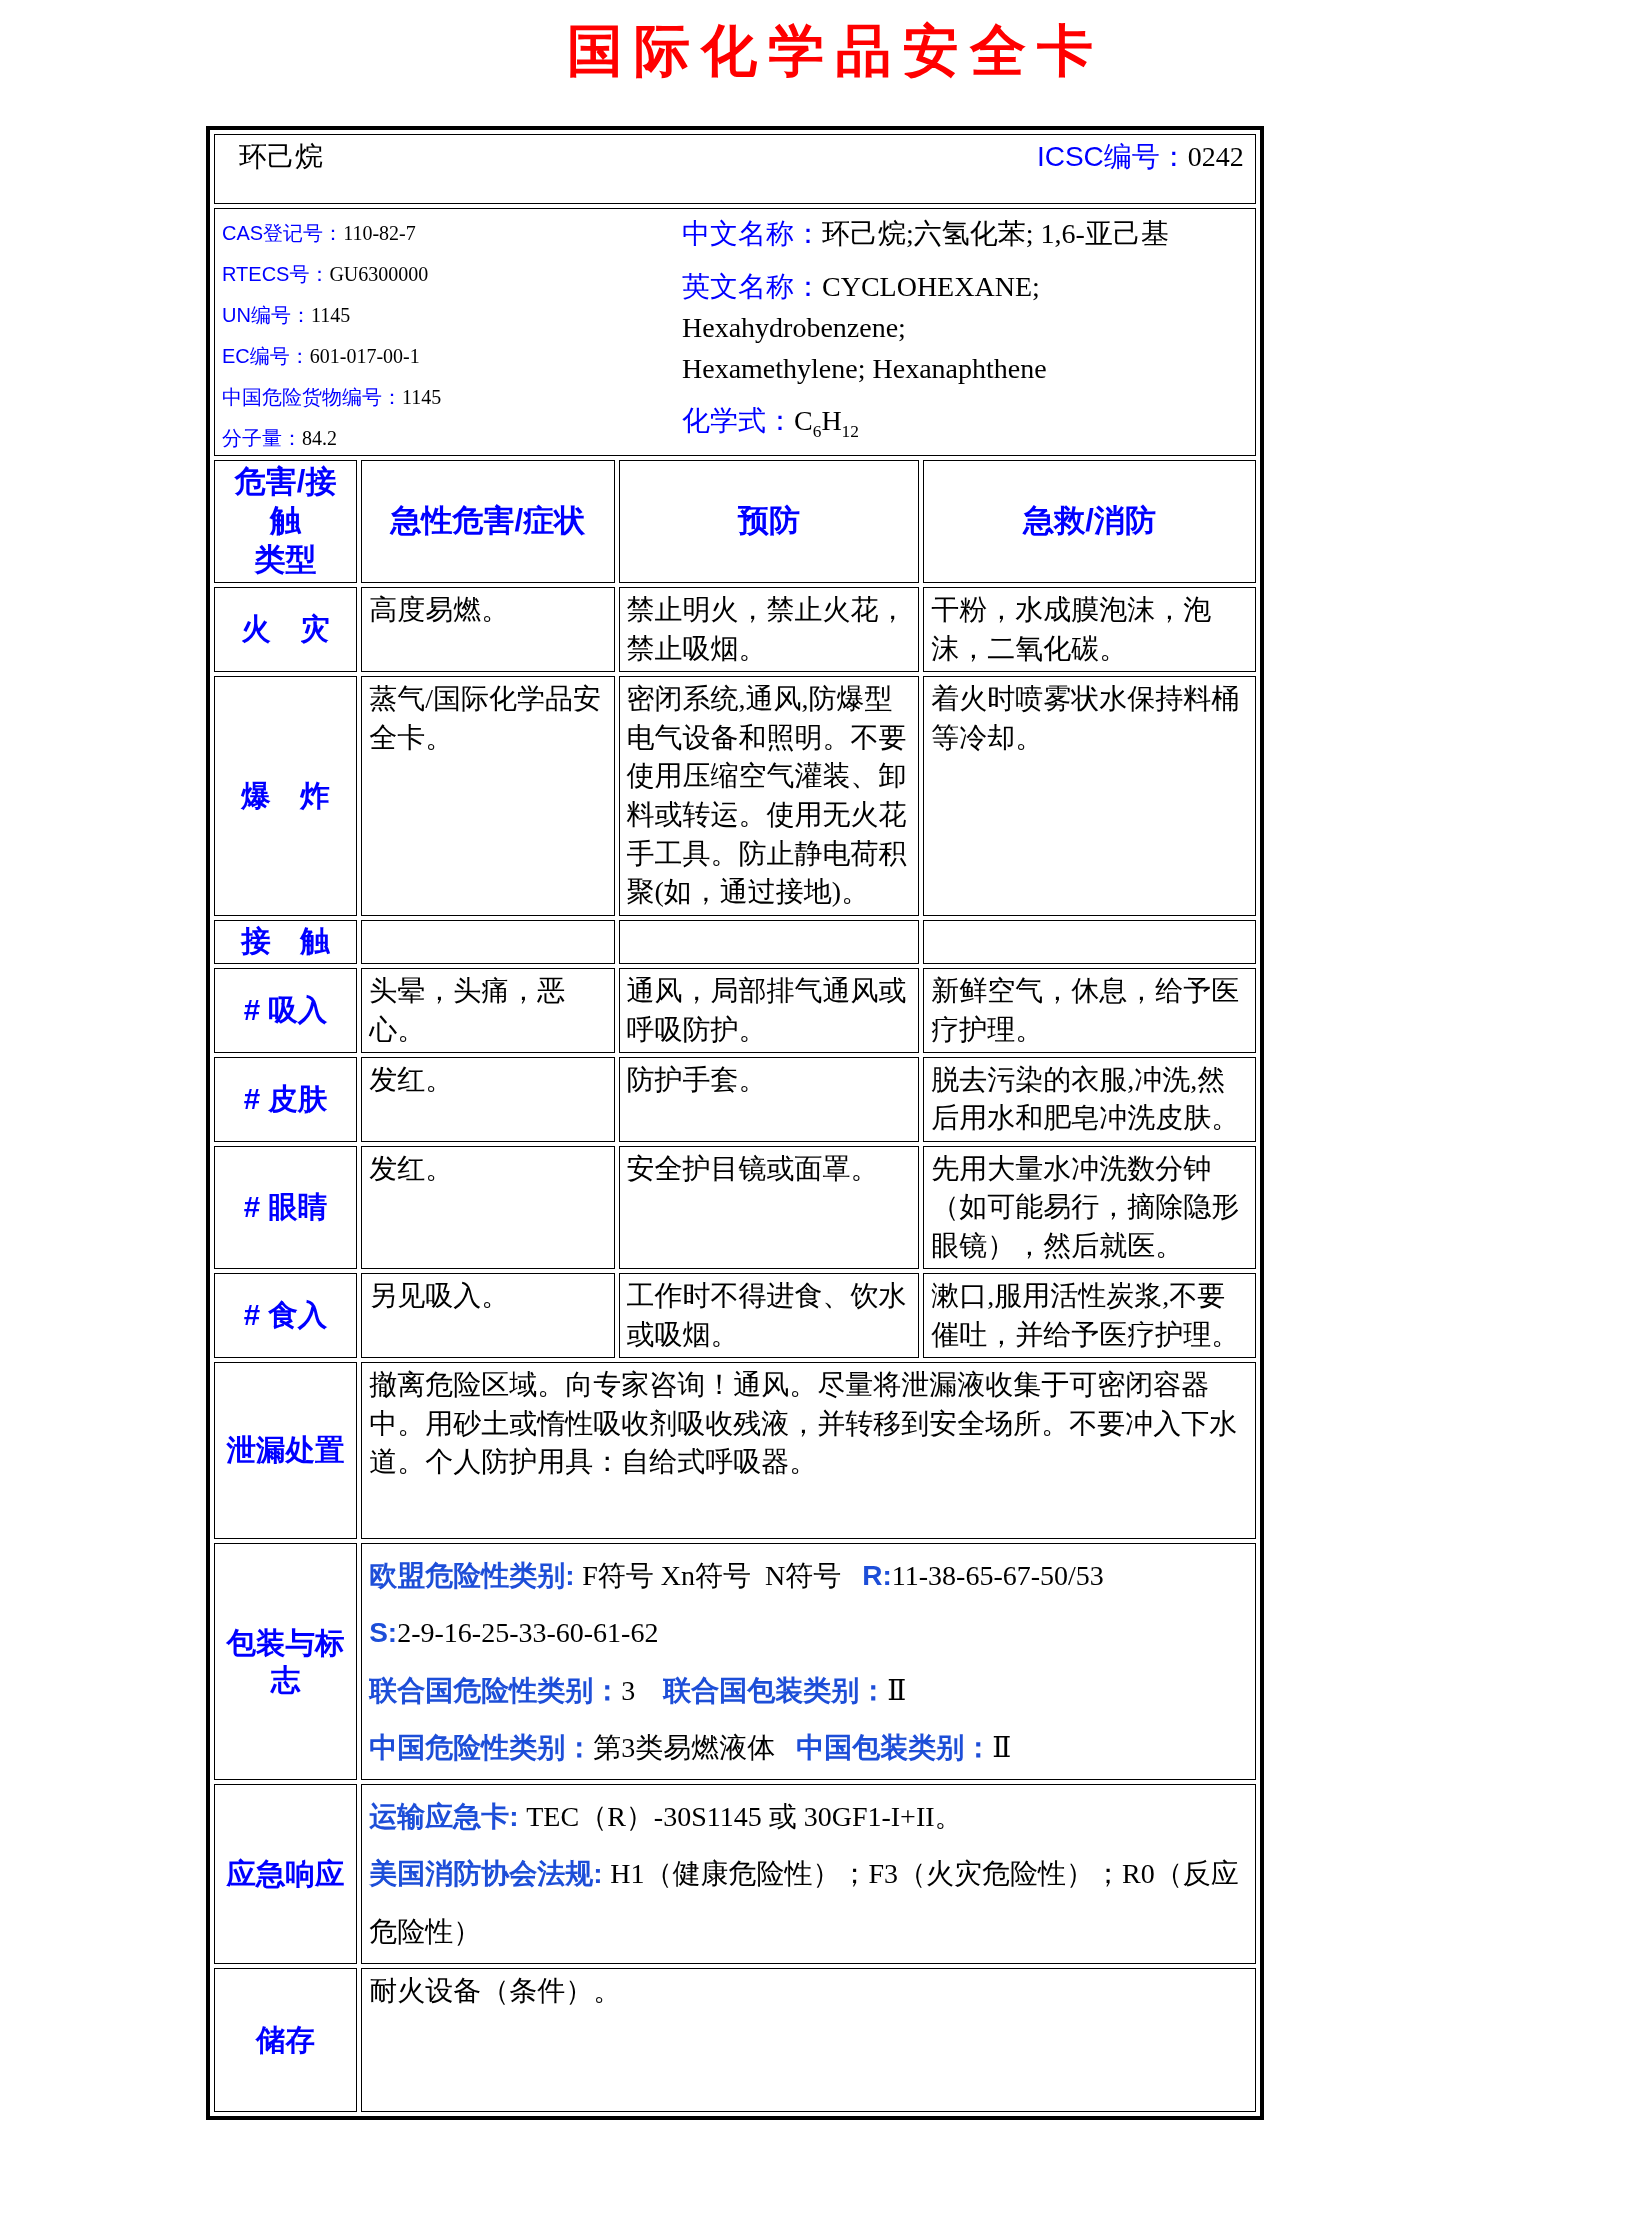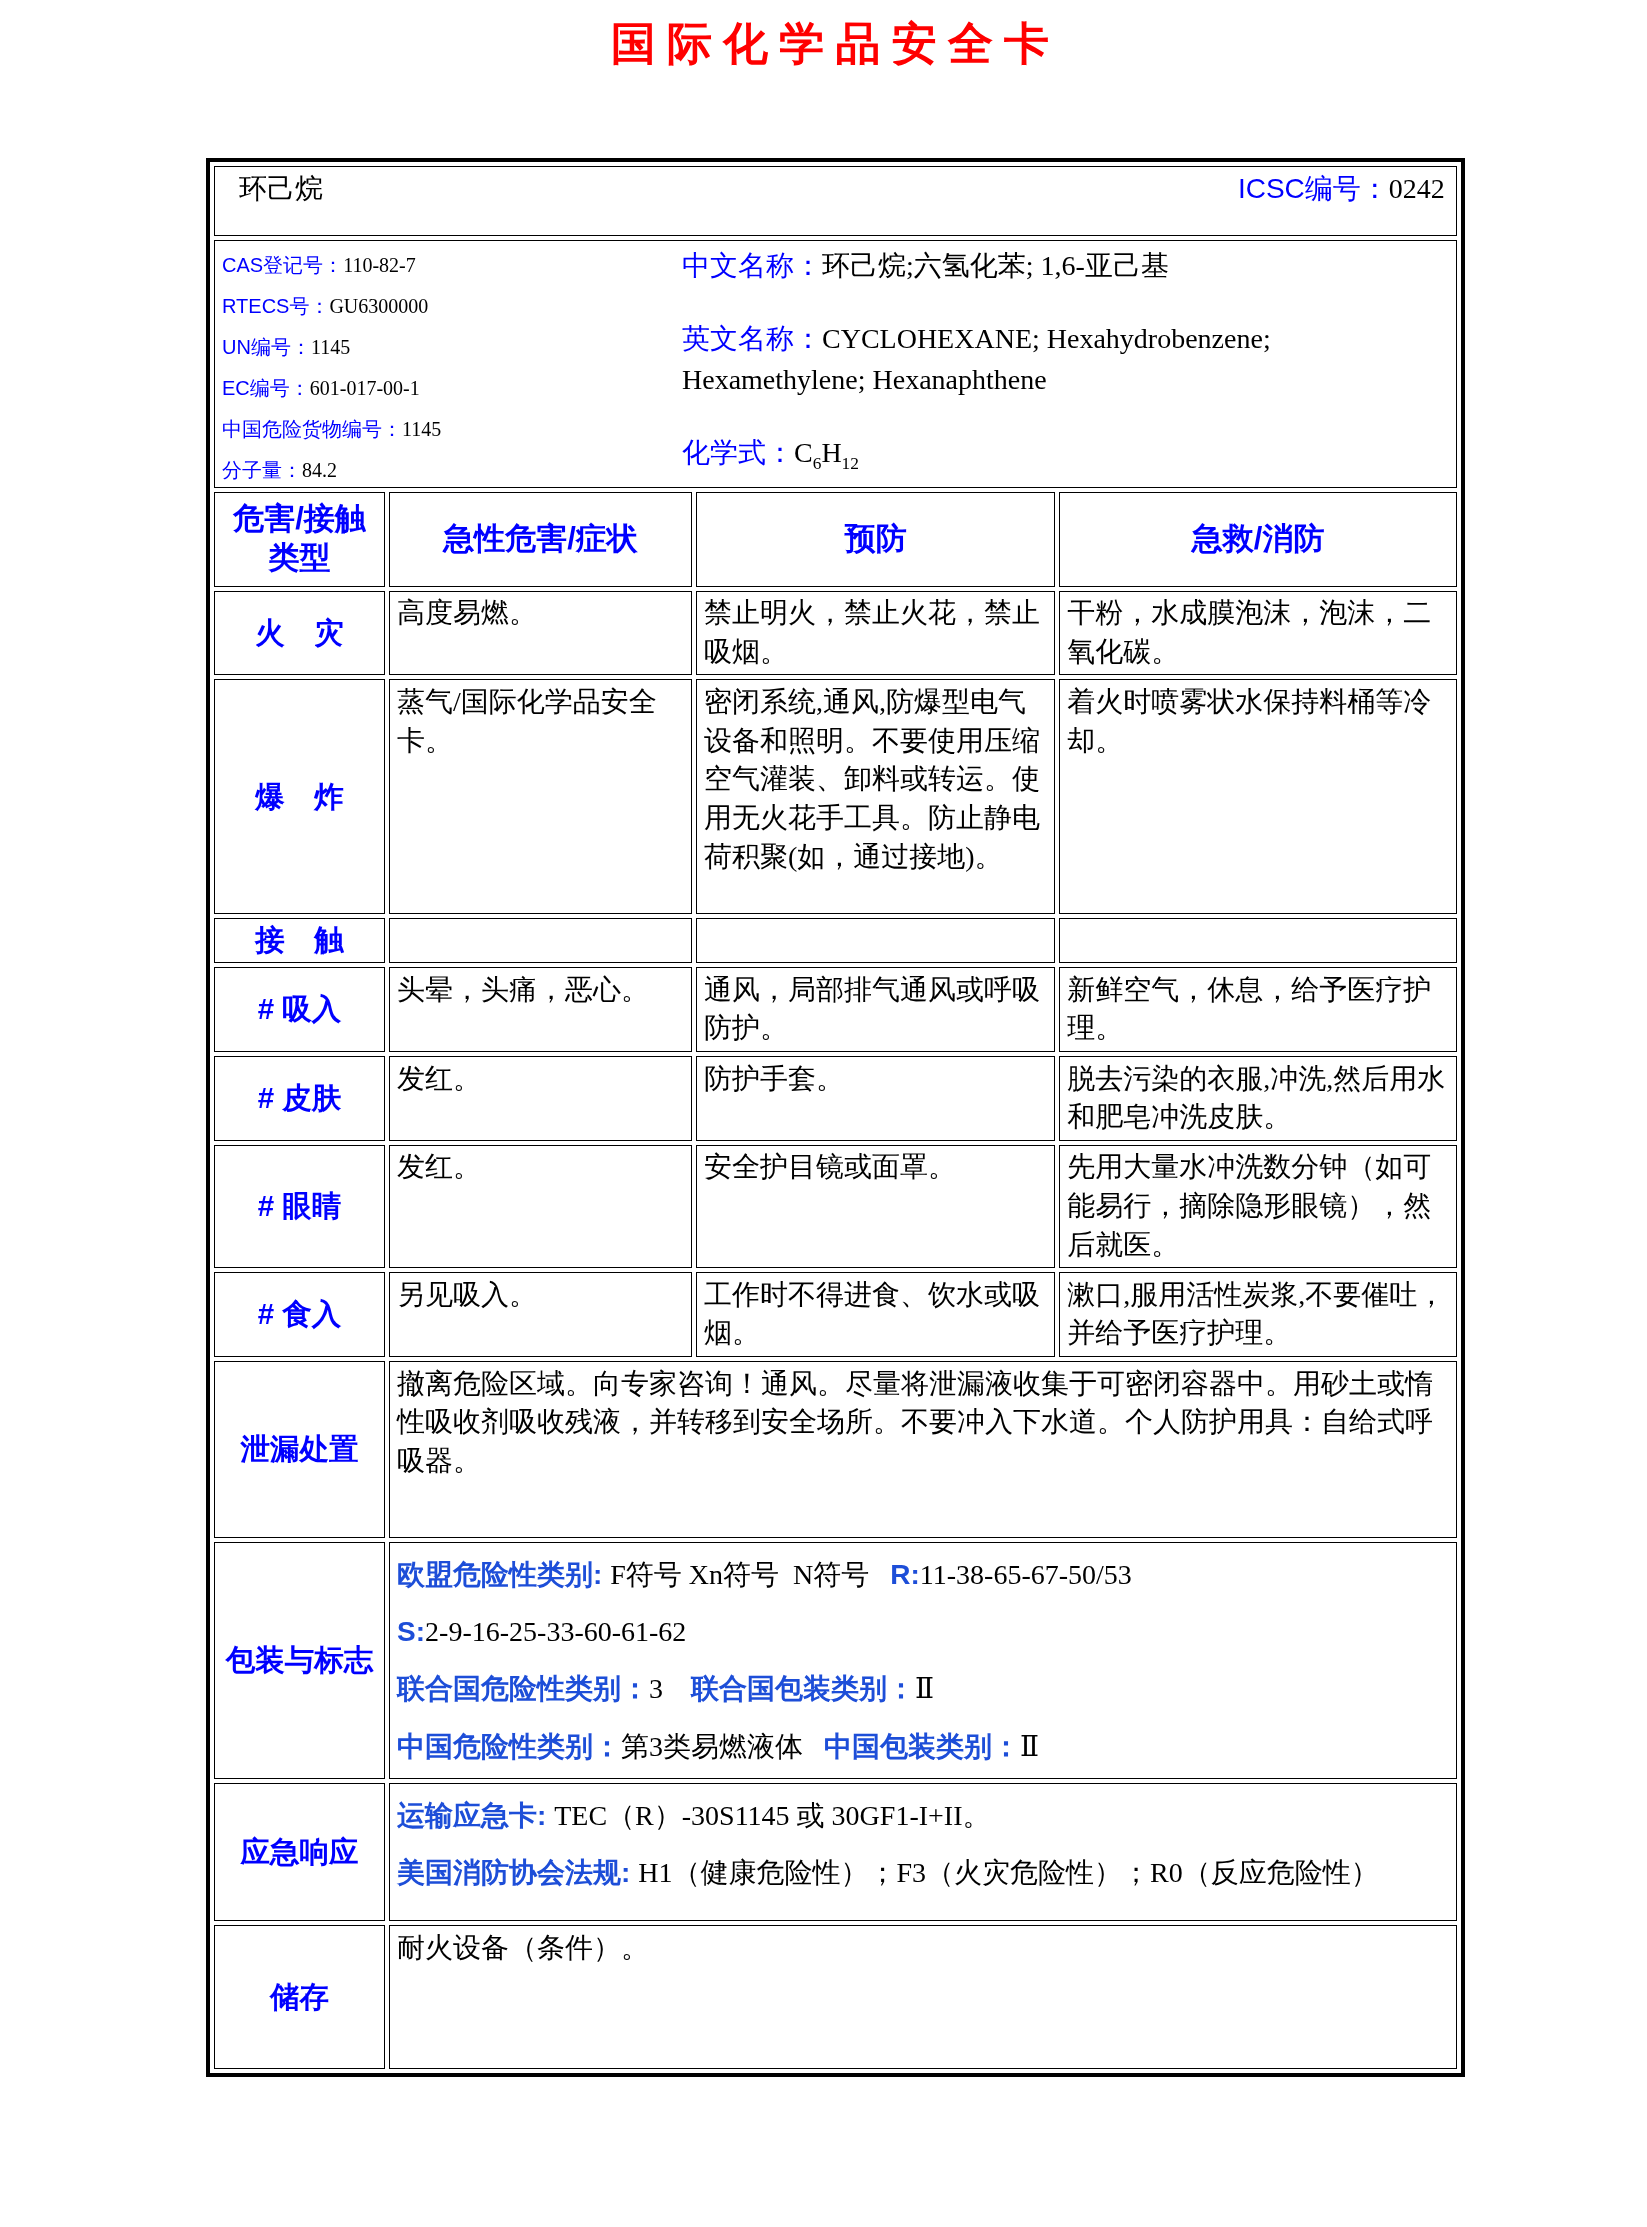--- a/index.html
+++ b/index.html
@@ -11,34 +11,33 @@
     font-family: "Liberation Serif", "DejaVu Serif", serif;
   }
   .page { position: relative; width: 1647px; height: 2227px; background: #fff; overflow: hidden; }
 
   .doc-title {
     position: absolute;
     top: 14px; left: 206px; width: 1259px;
     text-align: center;
     font-family: "Liberation Serif", "DejaVu Serif", serif;
     font-weight: bold;
-    font-size: 45px;
+    font-size: 56px;
     letter-spacing: 11.2px;
     color: #FF0000;
     white-space: nowrap;
   }
 
   .card {
     position: absolute;
     left: 206px; top: 126px;
-    width: 1259px;
+    width: 1058px;
     border: 4.9px solid #000;
     box-sizing: border-box;
     background: #fff;
-    margin-top: 32px;
   }
   table.icsc {
     width: 100%;
     border-collapse: separate;
     border-spacing: 4.2px;
     table-layout: fixed;
   }
   td.cell {
     border: 1.4px solid #000;
     background: #fff;

